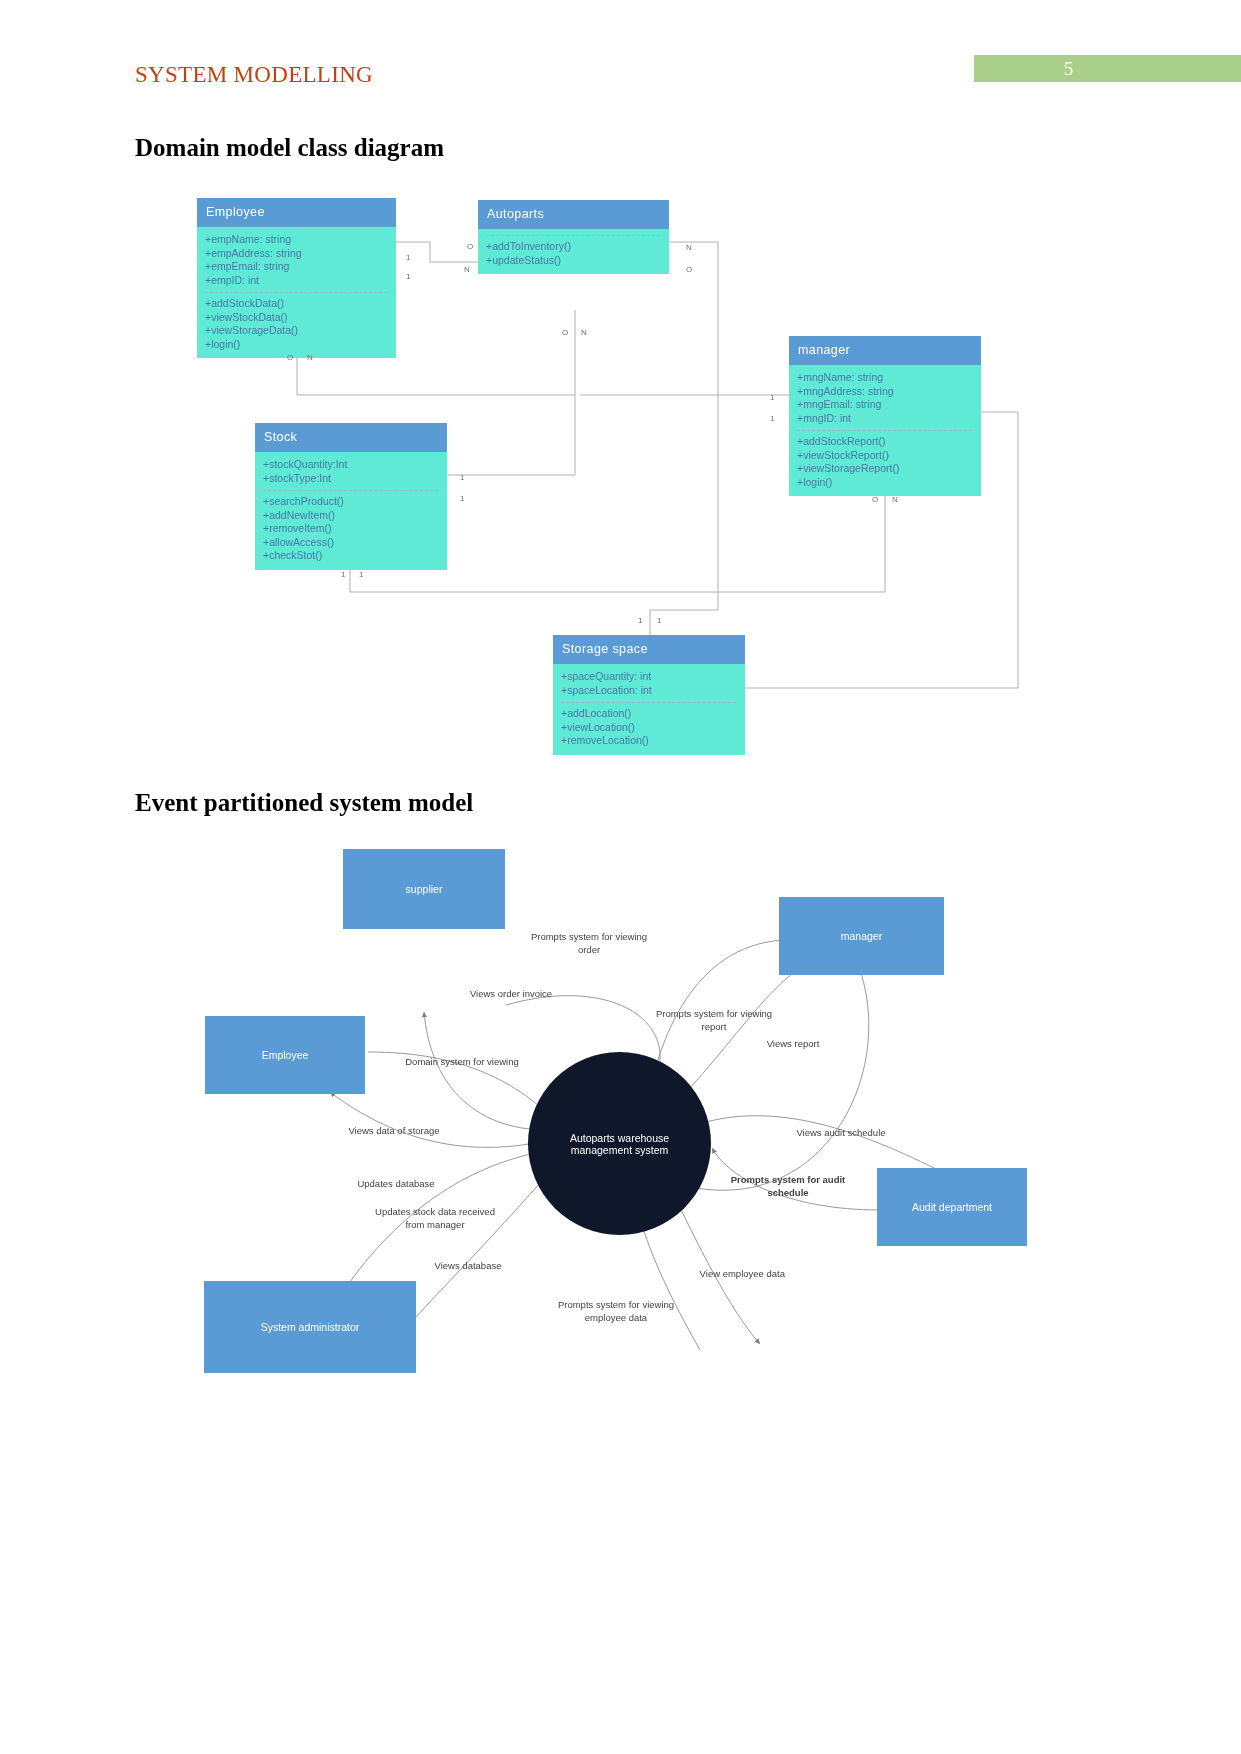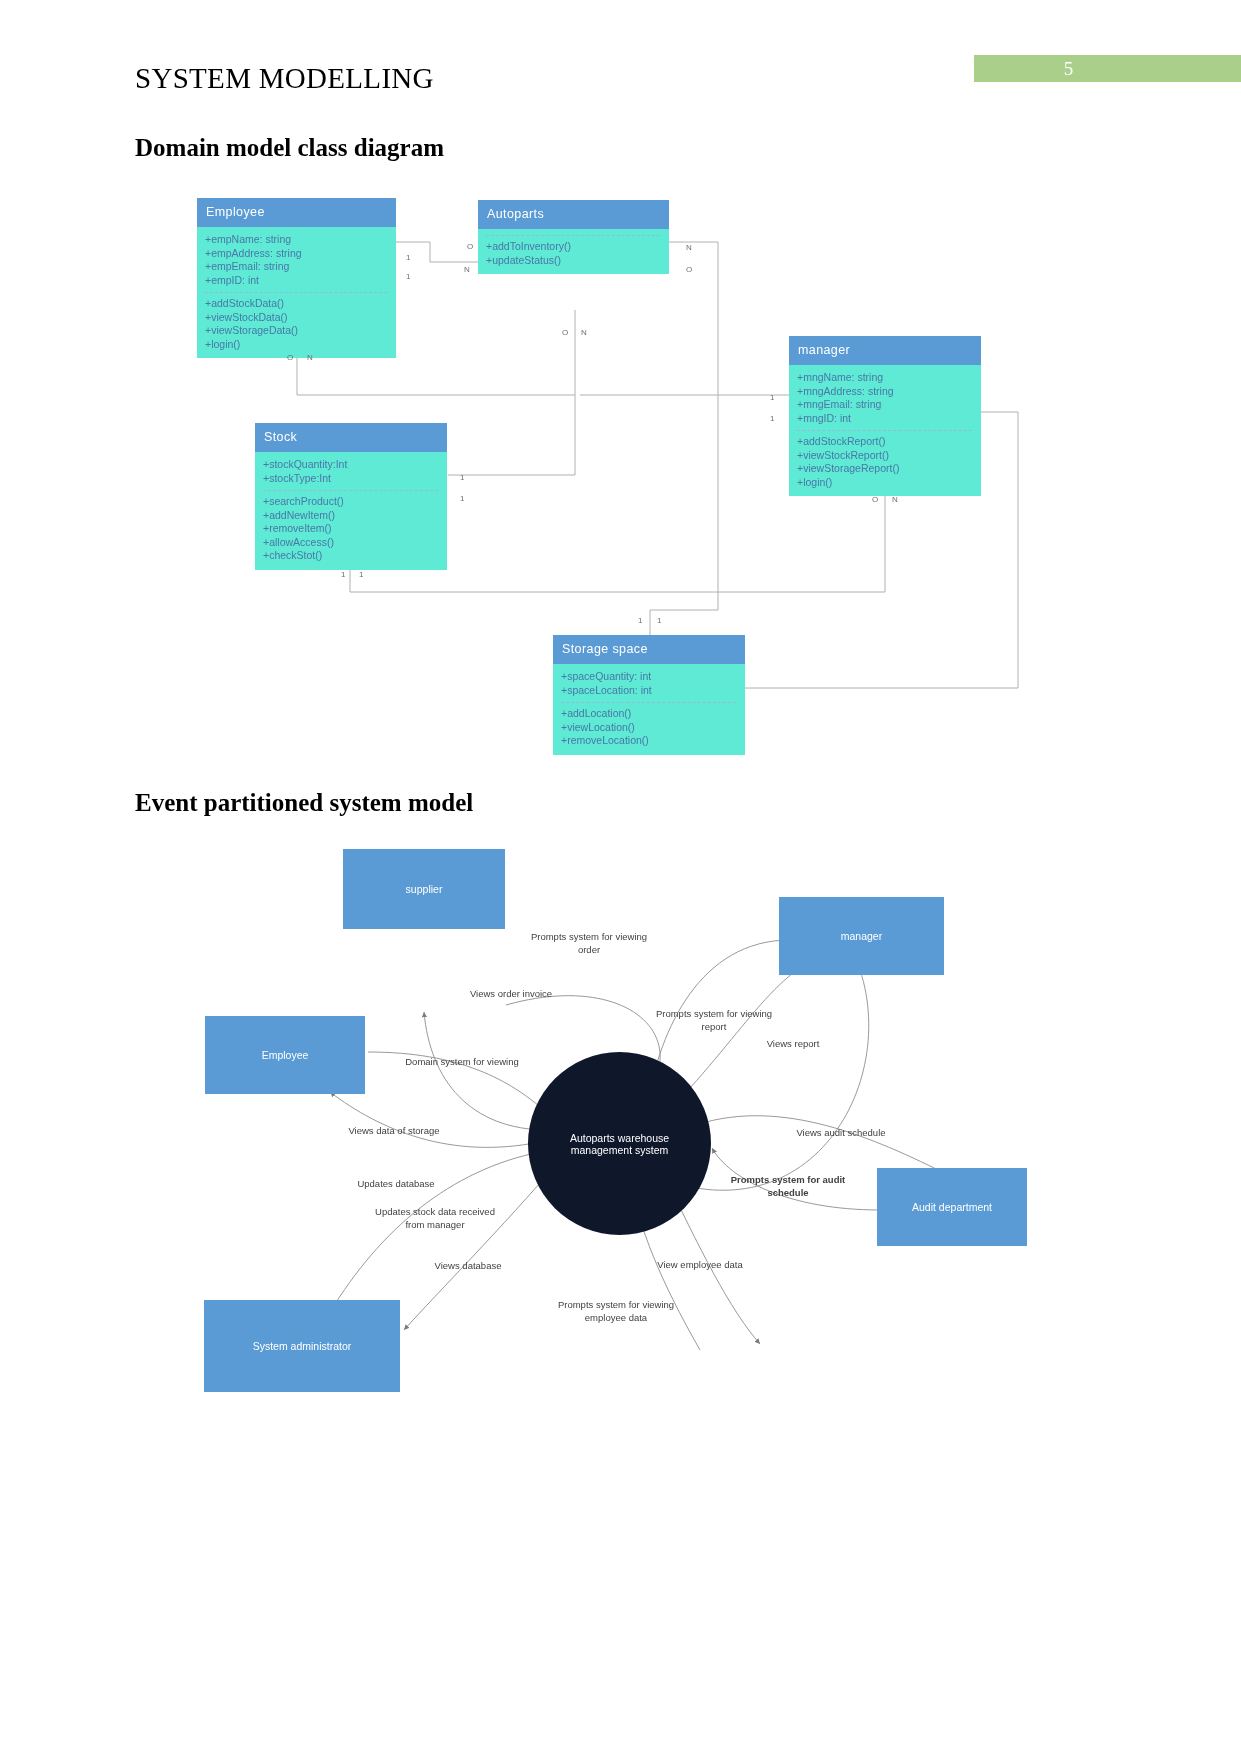--- a/index.html
+++ b/index.html
@@ -9,21 +9,21 @@
     font-family:"Liberation Serif",serif;
     position:relative;
     overflow:hidden;
   }
   .page{position:absolute;inset:0;}
 
   
   .hdr-title{
     position:absolute;left:135px;top:62px;
     font-family:"Liberation Serif",serif;
-    font-size:29px;color:#000000;letter-spacing:.3px;
+    font-size:23px;color:#c2410c;letter-spacing:.3px;
     white-space:nowrap;
   }
   .pagenum-band{
     position:absolute;left:974px;top:55px;width:267px;height:27px;
     background:#a9cf8a;
   }
   .pagenum-band span{
     position:absolute;left:0;right:0;top:50%;transform:translateY(-52%);
     text-align:center;color:#ffffff;font-size:19px;
     font-family:"Liberation Serif",serif;
@@ -277,21 +277,21 @@
     </div>
     <div class="ent" style="left:779px;top:67px;width:165px;height:78px;">
       <span>manager</span>
     </div>
     <div class="ent" style="left:205px;top:186px;width:160px;height:78px;">
       <span>Employee</span>
     </div>
     <div class="ent" style="left:877px;top:338px;width:150px;height:78px;">
       <span>Audit department</span>
     </div>
-    <div class="ent" style="left:204px;top:470px;width:196px;height:92px;">
+    <div class="ent" style="left:204px;top:451px;width:212px;height:92px;">
       <span>System administrator</span>
     </div>
 
     <div class="proc" style="left:528px;top:222px;width:183px;height:183px;">
       <span>Autoparts warehouse management system</span>
     </div>
 
     <div class="flowlbl" style="left:589px;top:101px;width:180px;">Prompts system for viewing
 order</div>
     <div class="flowlbl" style="left:511px;top:158px;width:170px;">Views order invoice</div>
@@ -300,18 +300,18 @@
     <div class="flowlbl" style="left:793px;top:208px;width:140px;">Views report</div>
     <div class="flowlbl" style="left:462px;top:226px;width:170px;">Domain system for viewing</div>
     <div class="flowlbl" style="left:394px;top:295px;width:170px;">Views data of storage</div>
     <div class="flowlbl" style="left:841px;top:284px;width:170px;margin-top:13px;">Views audit schedule</div>
     <div class="flowlbl" style="left:788px;top:344px;width:180px;font-weight:bold;">Prompts system for audit
 schedule</div>
     <div class="flowlbl" style="left:396px;top:348px;width:160px;">Updates database</div>
     <div class="flowlbl" style="left:435px;top:376px;width:200px;">Updates stock data received
 from manager</div>
     <div class="flowlbl" style="left:468px;top:430px;width:160px;">Views database</div>
-    <div class="flowlbl" style="left:700px;top:429px;width:170px;">View employee data</div>
+    <div class="flowlbl" style="left:700px;top:438px;width:170px;text-align:right;">View employee data</div>
     <div class="flowlbl" style="left:616px;top:469px;width:190px;">Prompts system for viewing
 employee data</div>
   </div>
 
 </div>
 
 </body></html>

